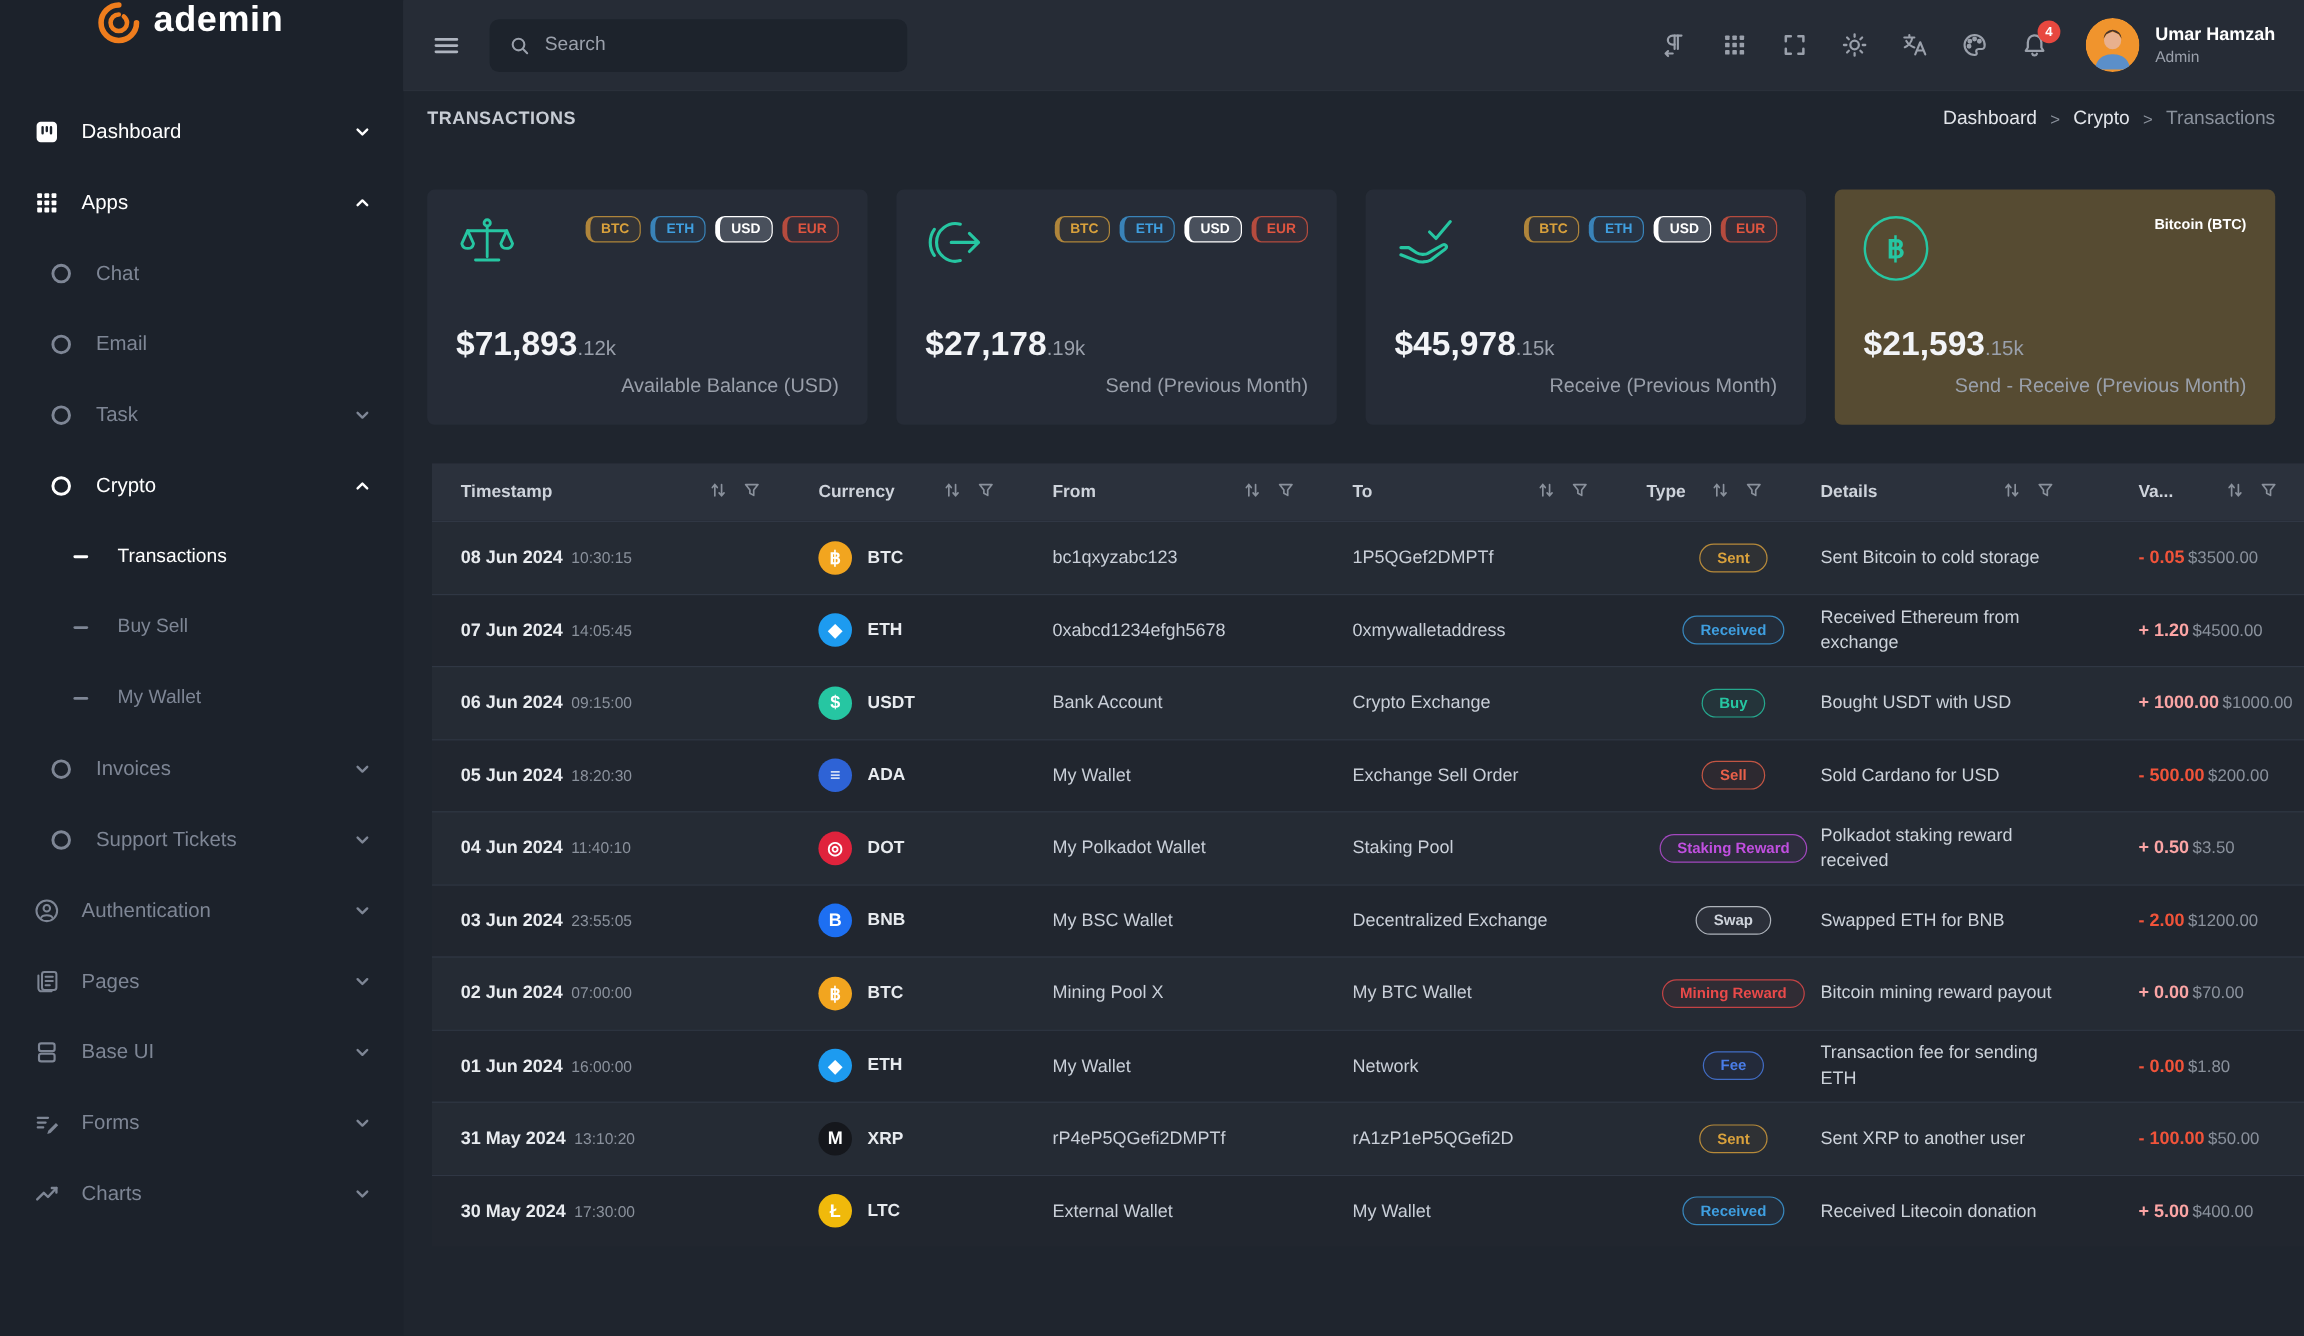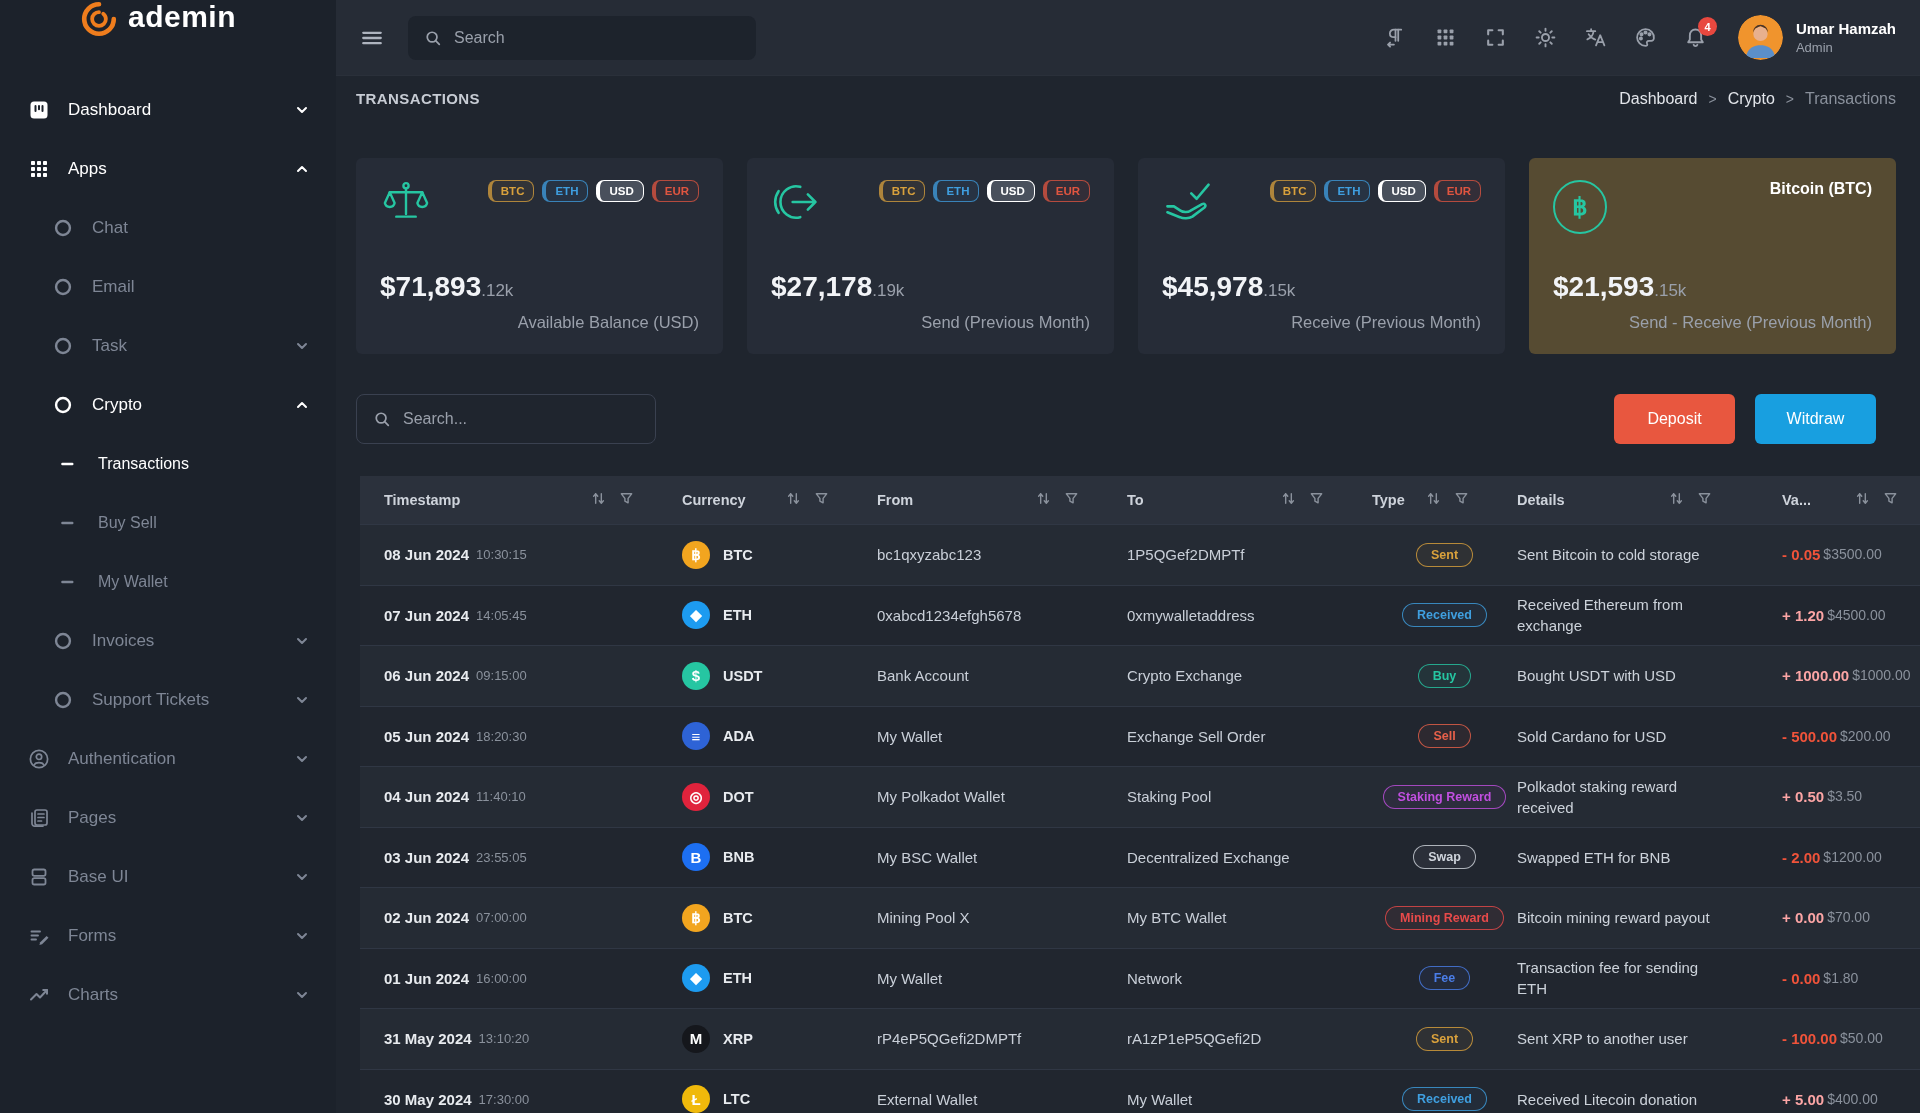--- a/index.html
+++ b/index.html
@@ -8,21 +8,21 @@
   .app { display:flex; width:100%; height:100%; }
 
   
   .sidebar { width:336px; flex:none; background:#1c222b; height:100%; overflow:hidden; }
   .logo-row { height:80px; display:flex; padding-left:80px; gap:10px; }
   .logo-ic { width:38px; height:38px; }
   .logo-text { font-size:30px; font-weight:600; color:#fff; letter-spacing:.5px; }
   .nav-item { height:59px; display:flex; align-items:center; gap:18px; cursor:pointer;
     color:#7e8695; font-size:17px; padding-right:26px; }
   .nav-item.lvl1 { padding-left:28px; }
-  .nav-item.lvl2 { padding-left:52px; }
+  .nav-item.lvl2 { padding-left:40px; }
   .nav-item.lvl3 { padding-left:58px; font-size:16px; }
   .nav-item.active { color:#fff; }
   .nav-ic { width:22px; height:22px; flex:none; display:flex; align-items:center; justify-content:center; }
   .nav-ic svg { width:100%; height:100%; }
   .nav-chev { margin-left:auto; width:16px; height:16px; }
   .nav-label { white-space:nowrap; }
 
   
   .main { flex:1; min-width:0; display:flex; flex-direction:column; }
   .topbar { height:75px; flex:none; background:#262c36; display:flex; align-items:center;
@@ -57,21 +57,21 @@
   
   .cards { display:grid; grid-template-columns:repeat(4,1fr); gap:24px; margin:36px 24px 0 20px; }
   .card { background:#262c37; border-radius:6px; height:196px; padding:22px 24px;
     display:flex; flex-direction:column; }
   .card.hl { background:#564b32; }
   .card-top { display:flex; justify-content:space-between; align-items:flex-start; }
   .card-ic { color:#26c6a2; }
   .chips { display:flex; gap:8px; }
   .chip { font-size:11.5px; font-weight:700; padding:4px 9px; border-radius:8px;
     border:1px solid; border-left-width:4px; cursor:pointer; white-space:nowrap; }
-  .card-title { font-size:16px; font-weight:700; color:#fff; }
+  .card-title { font-size:12px; font-weight:700; color:#fff; }
   .card-value { margin-top:auto; font-size:28px; font-weight:700; color:#f2f4f7; }
   .card-value .suffix { font-size:17px; color:#9aa0ab; font-weight:400; }
   .card-label { font-size:16.5px; color:#9aa0ab; margin-top:10px;text-align:right; }
   .btc-ring { width:54px; height:54px; border:2px solid #26c6a2; border-radius:50%;
     display:flex; align-items:center; justify-content:center; font-size:24px;
     font-weight:700; color:#26c6a2; }
 
   
   .toolbar { display:flex; align-items:center; margin:40px 44px 0 20px; flex:none; }
   .tbl-search { width:300px; height:50px; border:1px solid #3a4150; border-radius:8px;
@@ -458,33 +458,20 @@
         <div class="card hl">
           <div class="card-top">
             <span class="btc-ring">฿</span>
             <span class="card-title">Bitcoin  (BTC)</span>
           </div>
           <div class="card-value"><span>$21,593</span><span class="suffix">.15k</span></div>
           <div class="card-label">Send - Receive (Previous Month)</div>
         </div>
       </section>
 
-    <div class="toolbar">
-      <div class="tbl-search">
-        <svg viewBox="0 0 20 20" fill="none" stroke="currentColor" stroke-width="1.9" stroke-linecap="round">
-            <circle cx="9" cy="9" r="5.4"></circle>
-            <path d="M13.2 13.2 L17 17"></path>
-          </svg>
-        <input readonly="" placeholder="Search..." style="">
-      </div>
-      <div class="btns">
-        <button class="btn deposit">Deposit</button>
-        <button class="btn withdraw">Witdraw</button>
-      </div>
-    </div>
 
     <div class="table-wrap">
       <div class="tbl">
         <div class="thead" id="thead">
             <div class="th c0">
               <span>Timestamp</span>
               <span class="hicons">
                 <span><svg viewBox="0 0 16 16" fill="none" stroke="currentColor" stroke-linecap="round" stroke-linejoin="round" stroke-width="1.5">
                     <path d="M5 13 V3 M5 3 L2.8 5.6 M5 3 L7.2 5.6 M11 3 V13 M11 13 L8.8 10.4 M11 13 L13.2 10.4"></path>
                   </svg></span>

